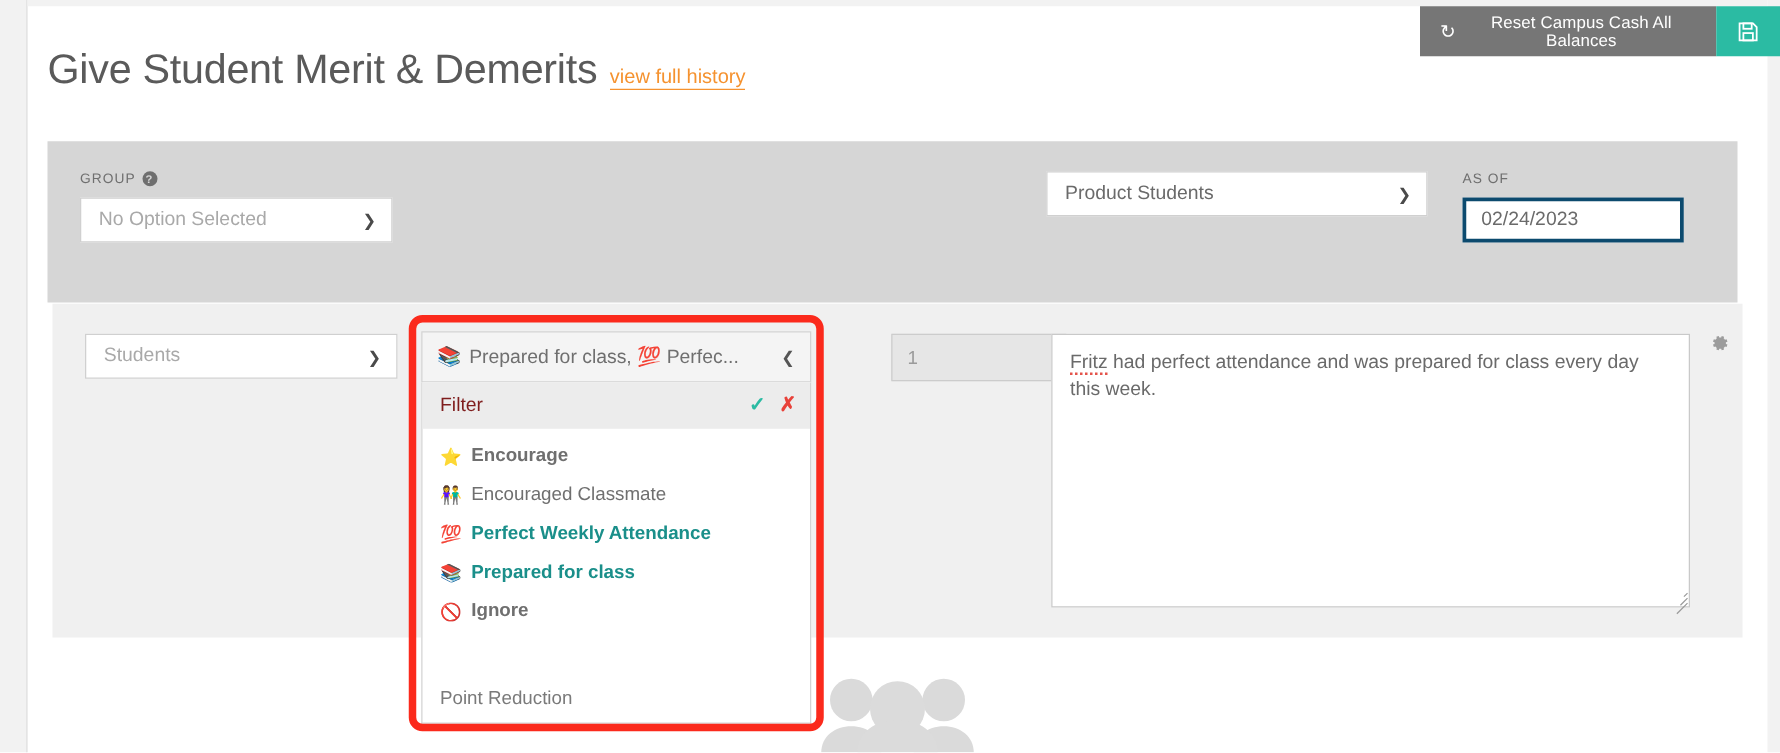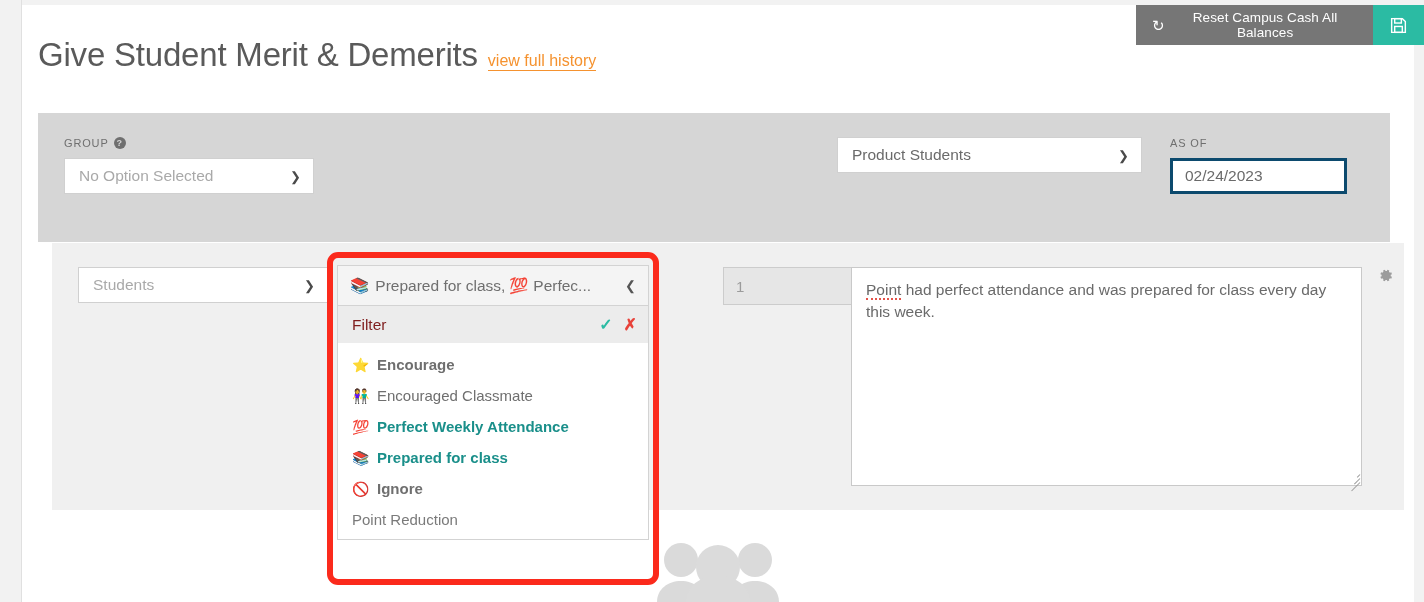--- a/index.html
+++ b/index.html
@@ -151,21 +151,21 @@
     align-items: center;
     padding: 0 12px;
     font-size: 15.5px;
     color: #6a6a6a;
     cursor: text;
   }
 
   
   .main-card {
     position: absolute;
-    left: 52px; top: 243px;
+    left: 42px; top: 243px;
     width: 1352px; height: 267px;
     background: #f0f0f0;
   }
 
   .students-select {
     position: absolute;
     left: 26px; top: 24px;
     width: 250px;
   }
   .chip-row {
@@ -307,21 +307,21 @@
     align-items: center;
     gap: 8px;
     padding: 7px 14px 7px 14px;
     font-size: 15px;
     cursor: pointer;
   }
   .opt .emoji { font-size: 14px; line-height: 1; width: 17px; display:inline-block; }
   .opt.header-opt { color: #6f6f6f; font-weight: bold; }
   .opt.plain { color: #6f6f6f; }
   .opt.selected { color: #1a8f8a; font-weight: bold; }
-  .opt.group-label { color: #7a7a7a; padding-left: 14px; }
+  .opt.group-label { color: #7a7a7a; padding-left: 14px; margin-top: 39px; }
 
   
   .red-box {
     position: absolute;
     left: 327px; top: 252px;
     width: 332px; height: 333px;
     border: 6px solid #fb2a1c;
     border-radius: 11px;
     z-index: 30;
     pointer-events: none;
@@ -398,21 +398,21 @@
   <div class="select-box students-select">
     <span class="val">Students</span>
     <span class="chev">❯</span>
   </div>
 
 
   <div class="points-box">
     <span>1</span>
   </div>
 
-  <div class="note-area"><span class="spell">Point</span><span> had perfect attendance and was prepared for class every day this week.</span></div>
+  <div class="note-area"><span class="spell">Fritz</span><span> had perfect attendance and was prepared for class every day this week.</span></div>
 
   <div class="resize-grip">
     <i style="top:11px; width:12px;"></i>
     <i style="top:7px; width:8px;"></i>
     <i style="top:3px; width:4px;"></i>
   </div>
 
   <div class="gear-btn">
     <span>
       <svg width="17" height="17" viewBox="0 0 20 20" fill="#9c9c9c">

